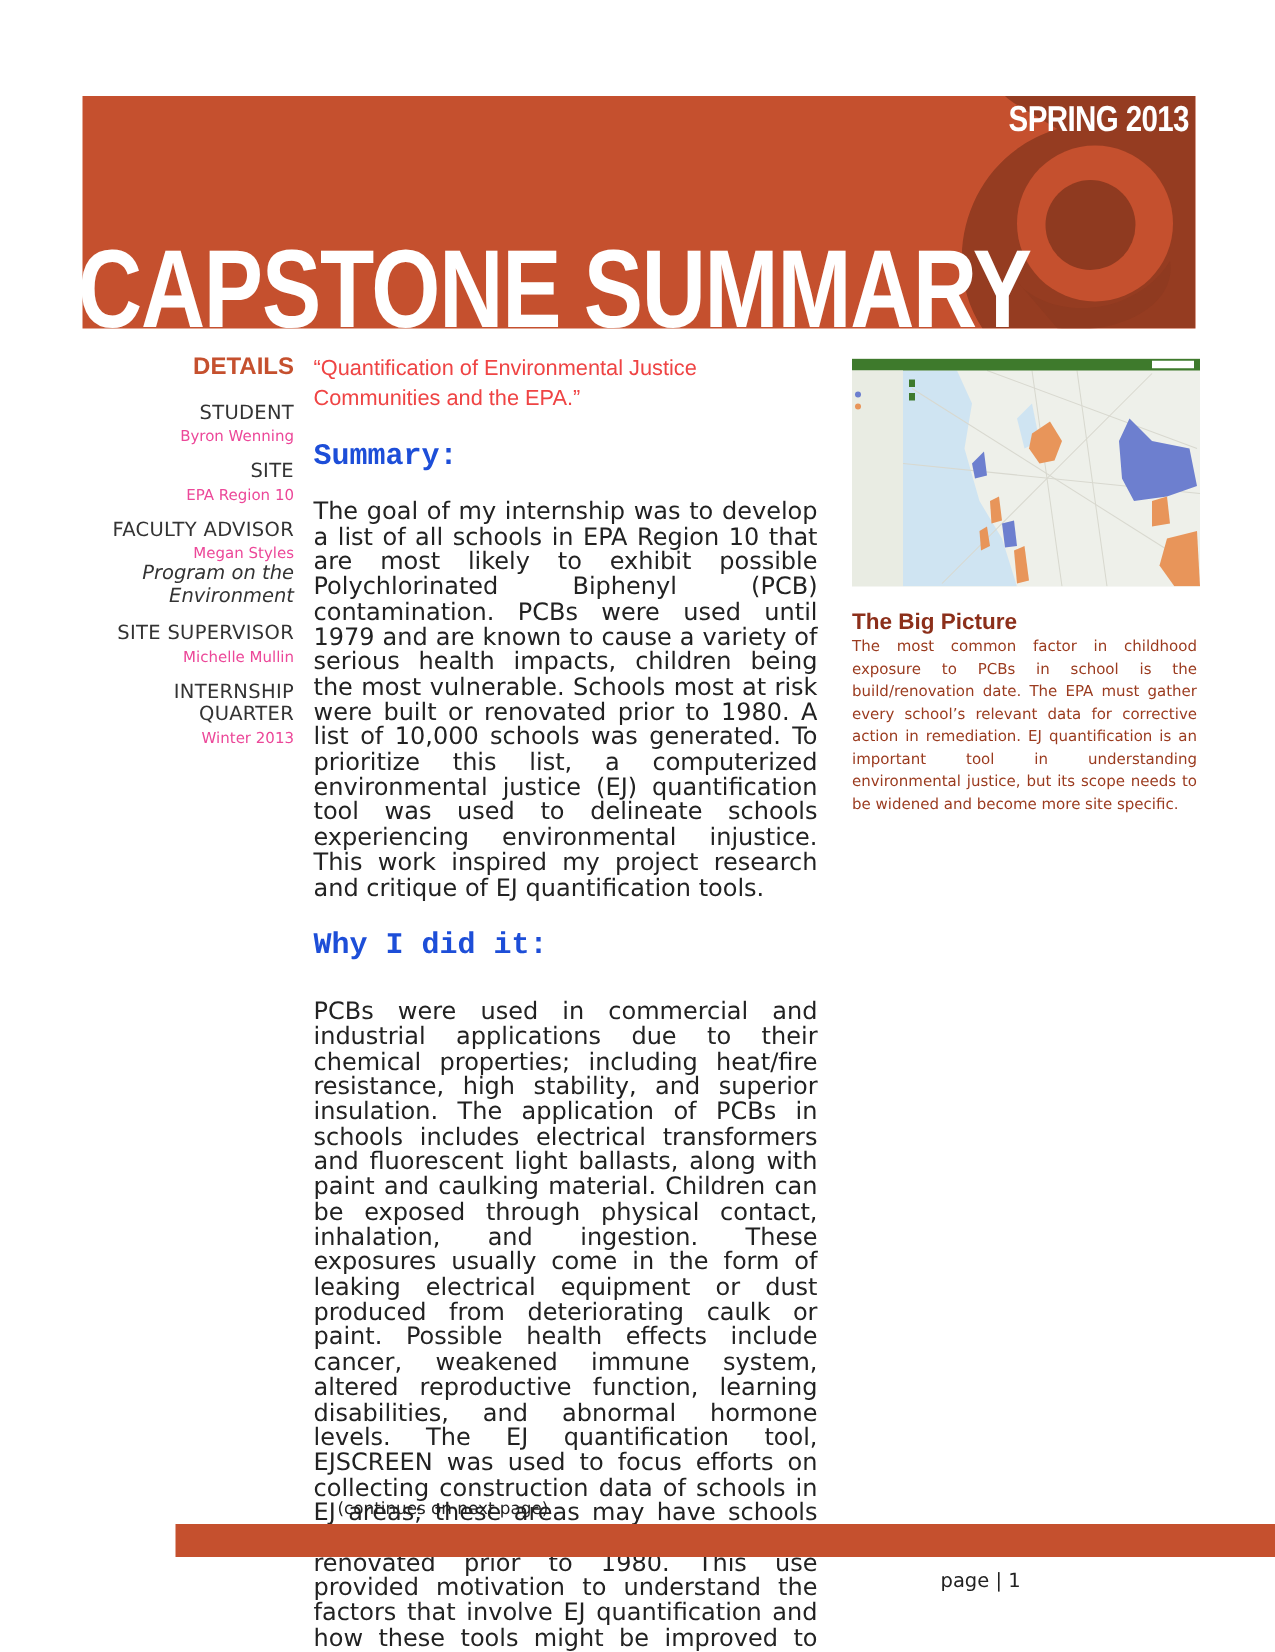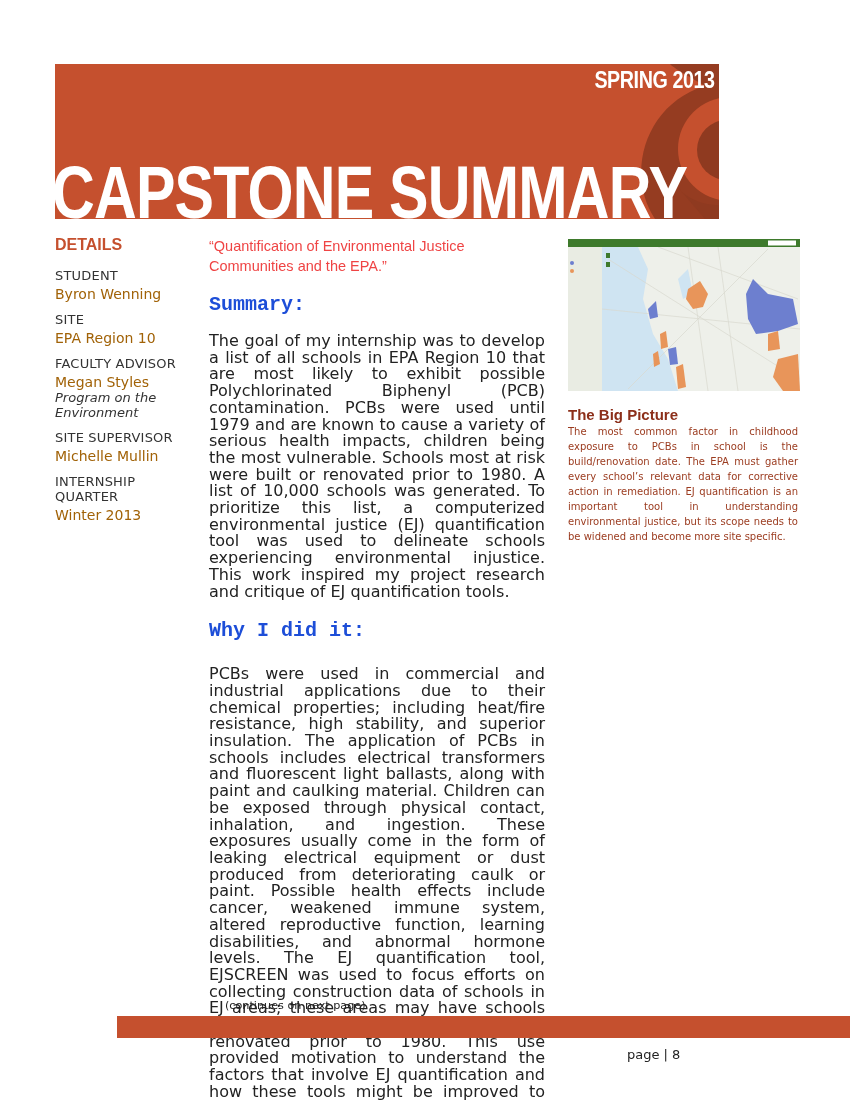--- a/index.html
+++ b/index.html
@@ -1,44 +1,44 @@
 <!DOCTYPE html>
 <html><head>
 <meta charset="utf-8">
 <style>
   html, body { margin: 0; padding: 0; }
   body {
     width: 850px; height: 1101px; position: relative; background: #ffffff;
     font-family: "DejaVu Sans", sans-serif; color: #222; overflow: hidden;
   }
   .banner {
-    position: absolute; left: 55px; top: 64px; width: 664px; height: 155px;
+    position: absolute; left: 55px; top: 64px; width: 742px; height: 155px;
     background: #c5502e; overflow: hidden;
   }
   .banner svg.swirl { position: absolute; left: 560px; top: 0; width: 182px; height: 155px; }
   .season {
     position: absolute; right: 4px; top: 2px; color: #fff;
     font-family: "Liberation Sans", sans-serif; font-weight: bold;
     font-size: 24px; letter-spacing: -0.5px; transform: scaleX(0.82); transform-origin: right top;
   }
   .big-title {
     position: absolute; left: 52px; top: 156px; color: #fff;
     font-family: "Liberation Sans", sans-serif; font-weight: bold;
     font-size: 74px; line-height: 74px; letter-spacing: -1px;
     transform: scaleX(0.80); transform-origin: left top; white-space: nowrap;
   }
   .details {
-    position: absolute; left: 55px; top: 236px; width: 141px; text-align: left;
+    position: absolute; left: 55px; top: 236px; width: 141px; text-align: right;
   }
   .details .head {
     color: #c5502e; font-family: "Liberation Sans", sans-serif; font-weight: bold; font-size: 16px;
     margin-bottom: 14px;
   }
   .details .lbl { font-size: 13px; letter-spacing: 0.2px; color: #333; text-transform: uppercase; margin-top: 10px; }
-  .details .val { font-size: 14px; color: #a16207; margin-top: 3px; }
+  .details .val { font-size: 10px; color: #ec4899; margin-top: 3px; }
   .details .sub { font-size: 13px; font-style: italic; color: #333; }
   .main {
     position: absolute; left: 209px; top: 236px; width: 336px;
   }
   .main .title {
     font-family: "Liberation Sans", sans-serif; font-weight: normal; font-size: 14.5px; line-height: 20px; color: #ef4444;
   }
   .main h3 {
     font-family: Liberation Mono, monospace; font-weight: bold; font-size: 20px; margin: 0; color: #1d4ed8;
   }
@@ -128,13 +128,13 @@
     <rect x="38" y="23" width="4" height="5" fill="#3e7a2c"></rect>
   </svg>
 </div>
 
 <div class="caption">
   <div class="ch">The Big Picture</div>
   <p>The most common factor in childhood exposure to PCBs in school is the build/renovation date. The EPA must gather every school’s relevant data for corrective action in remediation. EJ quantification is an important tool in understanding environmental justice, but its scope needs to be widened and become more site specific.</p>
 </div>
 
 <div class="footer-bar"></div>
-<div class="page-num">page | 8</div>
+<div class="page-num">page | 1</div>
 
 </body></html>

